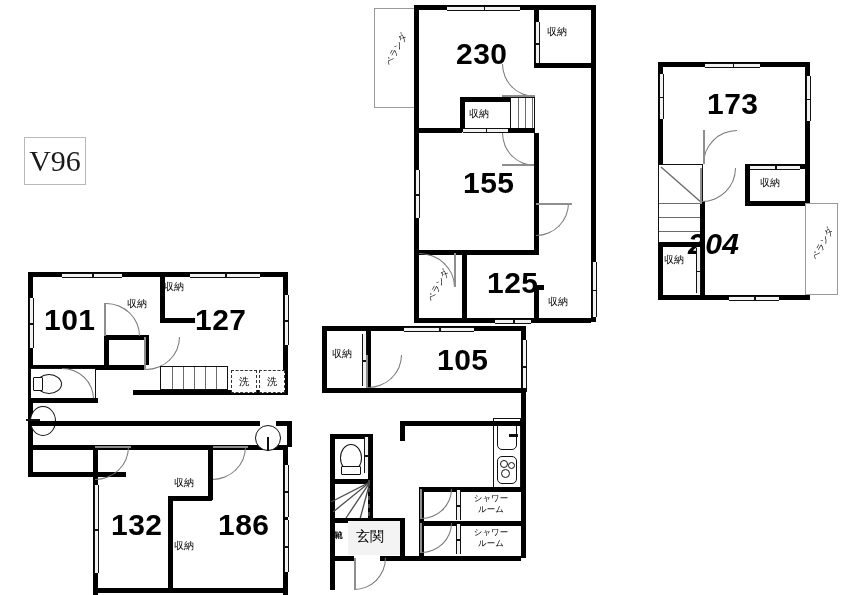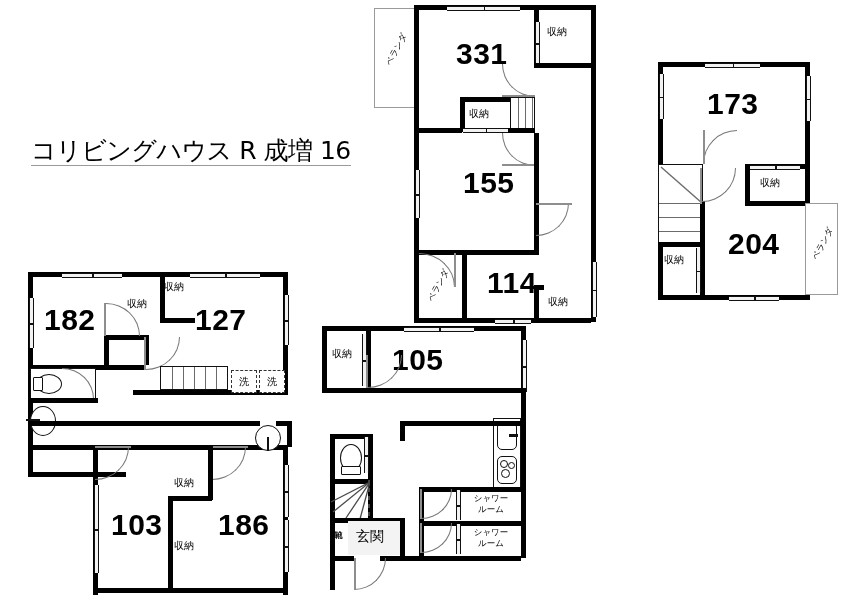--- a/index.html
+++ b/index.html
@@ -94,22 +94,22 @@
   .bar{position:absolute;background:#111;}
   .circ{position:absolute;box-sizing:border-box;border:1.5px solid #111;border-radius:50%;background:#fff;}
   .veranda{position:absolute;box-sizing:border-box;border:1.5px solid #9a9a9a;background:#fff;}
 </style>
 </head>
 <body>
 
 <div id="plan">
 
   <div class="titleblock">
+    <div class="vcode">V96</div>
     <div class="titletexts">
-      <div class="t-jp">コリビングハウス R 成増 16</div>
       <div class="t-rule"></div>
     </div>
   </div>
 
   <div>
 
     <div class="veranda" style="left:374px;top:8px;width:44px;height:100px;"></div>
     <div class="lbl xs rot" style="left:377px;top:44px;width:38px;text-align:center;">ベランダ</div>
 
     <div class="wall v" style="left:414px;top:5px;height:250px;"></div>
@@ -117,21 +117,21 @@
     <div class="wall h" style="left:414px;top:5px;width:120px;"></div>
     <div class="win h" style="left:447px;top:6px;width:73px;height:5px;">
         <i class="mull"></i>
       </div>
     <div class="wall h" style="left:534px;top:5px;width:62px;"></div>
     <div class="wall v" style="left:591px;top:5px;height:317px;"></div>
     <div class="win v" style="left:592px;top:262px;height:55px;width:5px;">
         <i class="mull"></i>
       </div>
 
-    <div class="room-no" style="left:456px;top:39px;">331</div>
+    <div class="room-no" style="left:456px;top:39px;">230</div>
 
     <div class="wall v" style="left:534px;top:5px;height:63px;"></div>
     <div class="win v" style="left:535px;top:22px;height:42px;width:5px;">
         <i class="mull"></i>
       </div>
     <div class="wall h" style="left:534px;top:63px;width:57px;"></div>
     <div class="lbl sm" style="left:547px;top:26px;">収納</div>
 
     <div class="door bl" style="left:502px;top:64px;width:33px;height:33px;"></div>
     <div class="leaf h" style="left:502px;top:95px;width:33px;"></div>
@@ -168,21 +168,21 @@
     <div class="wall h" style="left:414px;top:250px;width:52px;"></div>
     <div class="wall h" style="left:466px;top:250px;width:68px;"></div>
 
     <div class="wall v" style="left:462px;top:250px;height:72px;"></div>
     <div class="wall h" style="left:414px;top:318px;width:52px;"></div>
     <div class="wall v" style="left:414px;top:250px;height:72px;"></div>
     <div class="door tr" style="left:419px;top:253px;width:36px;height:34px;"></div>
     <div class="leaf v" style="left:454px;top:253px;height:34px;"></div>
     <div class="lbl xs rot" style="left:415px;top:280px;width:46px;text-align:center;">ベランダ</div>
 
-    <div class="room-no" style="left:487px;top:268px;">114</div>
+    <div class="room-no" style="left:487px;top:268px;">125</div>
     <div class="wall h" style="left:462px;top:318px;width:72px;"></div>
     <div class="win h" style="left:495px;top:319px;width:36px;height:5px;">
         <i class="mull"></i>
       </div>
 
     <div class="wall v" style="left:534px;top:285px;height:37px;"></div>
     <div class="wall h" style="left:534px;top:285px;width:10px;"></div>
     <div class="lbl sm" style="left:548px;top:296px;">収納</div>
     <div class="wall h" style="left:534px;top:318px;width:57px;"></div>
   </div>
@@ -221,21 +221,21 @@
       <i class="st h" style="top:66px;"></i>
       <svg class="diag" width="45" height="40" style="left:0;top:0;">
         <line x1="2" y1="2" x2="43" y2="38" stroke="#6b6b6b" stroke-width="1.4"></line>
       </svg>
     </div>
     <div class="wall h" style="left:658px;top:242px;height:5px;width:45px;"></div>
 
     <div class="wall v" style="left:700px;top:201px;height:97px;"></div>
     <div class="door br" style="left:702px;top:168px;width:34px;height:34px;"></div>
     <div class="leaf v" style="left:700px;top:168px;height:36px;"></div>
-    <div class="room-no" style="left:728px;top:229px;">204</div>
+    <div class="room-no" style="left:688px;top:229px;font-style:italic;">204</div>
     <div class="wall v" style="left:805px;top:201px;height:97px;"></div>
     <div class="wall h" style="left:658px;top:295px;width:152px;"></div>
     <div class="win h" style="left:729px;top:296px;width:50px;height:5px;">
         <i class="mull"></i>
       </div>
 
     <div class="lbl sm" style="left:664px;top:254px;">収納</div>
     <div class="win v" style="left:696px;top:248px;height:45px;width:5px;">
         <i class="mull"></i>
       </div>
@@ -256,21 +256,21 @@
     <div class="wall v" style="left:28px;top:272px;height:128px;"></div>
     <div class="win v" style="left:29px;top:298px;height:50px;width:5px;">
         <i class="mull"></i>
       </div>
 
     <div class="wall v" style="left:283px;top:272px;height:118px;"></div>
     <div class="win v" style="left:284px;top:295px;height:50px;width:5px;">
         <i class="mull"></i>
       </div>
 
-    <div class="room-no" style="left:44px;top:305px;">182</div>
+    <div class="room-no" style="left:44px;top:305px;">101</div>
     <div class="room-no" style="left:195px;top:305px;">127</div>
 
     <div class="wall v" style="left:104px;top:335px;height:30px;"></div>
     <div class="wall h" style="left:104px;top:335px;width:40px;"></div>
     <div class="lbl sm" style="left:127px;top:298px;">収納</div>
     <div class="door tr" style="left:106px;top:303px;width:34px;height:33px;"></div>
     <div class="leaf v" style="left:104px;top:303px;height:33px;"></div>
 
     <div class="wall v" style="left:160px;top:272px;height:50px;"></div>
     <div class="wall h" style="left:160px;top:318px;width:35px;"></div>
@@ -321,21 +321,21 @@
     <div class="wall h" style="left:93px;top:445px;width:195px;"></div>
     <div class="wall v" style="left:283px;top:445px;height:150px;"></div>
     <div class="win v" style="left:284px;top:465px;height:52px;width:5px;">
         <i class="mull"></i>
       </div>
     <div class="win v" style="left:284px;top:520px;height:52px;width:5px;">
         <i class="mull"></i>
       </div>
     <div class="wall h" style="left:93px;top:588px;width:195px;"></div>
 
-    <div class="room-no" style="left:111px;top:510px;">103</div>
+    <div class="room-no" style="left:111px;top:510px;">132</div>
     <div class="room-no" style="left:218px;top:510px;">186</div>
 
     <div class="door br" style="left:95px;top:447px;width:34px;height:33px;"></div>
     <div class="leaf h" style="left:95px;top:446px;width:36px;"></div>
     <div class="door br" style="left:212px;top:447px;width:34px;height:33px;"></div>
     <div class="leaf h" style="left:212px;top:446px;width:36px;"></div>
 
     <div class="wall v" style="left:208px;top:445px;height:55px;"></div>
     <div class="wall h" style="left:172px;top:496px;width:40px;"></div>
     <div class="lbl sm" style="left:174px;top:477px;">収納</div>
@@ -355,21 +355,21 @@
     <div class="wall h" style="left:322px;top:326px;width:204px;"></div>
     <div class="win h" style="left:404px;top:327px;width:70px;height:5px;">
         <i class="mull"></i>
       </div>
     <div class="wall v" style="left:322px;top:326px;height:65px;"></div>
     <div class="wall v" style="left:521px;top:326px;height:222px;"></div>
     <div class="win v" style="left:522px;top:340px;height:52px;width:5px;">
         <i class="mull"></i>
       </div>
 
-    <div class="room-no" style="left:392px;top:345px;">105</div>
+    <div class="room-no" style="left:437px;top:345px;">105</div>
 
     <div class="wall v" style="left:366px;top:326px;height:65px;"></div>
     <div class="lbl sm" style="left:332px;top:348px;">収納</div>
     <div class="win v" style="left:362px;top:334px;height:52px;width:5px;">
         <i class="mull"></i>
       </div>
 
     <div class="door br" style="left:368px;top:355px;width:34px;height:33px;"></div>
     <div class="leaf v" style="left:366px;top:355px;height:33px;"></div>
 

